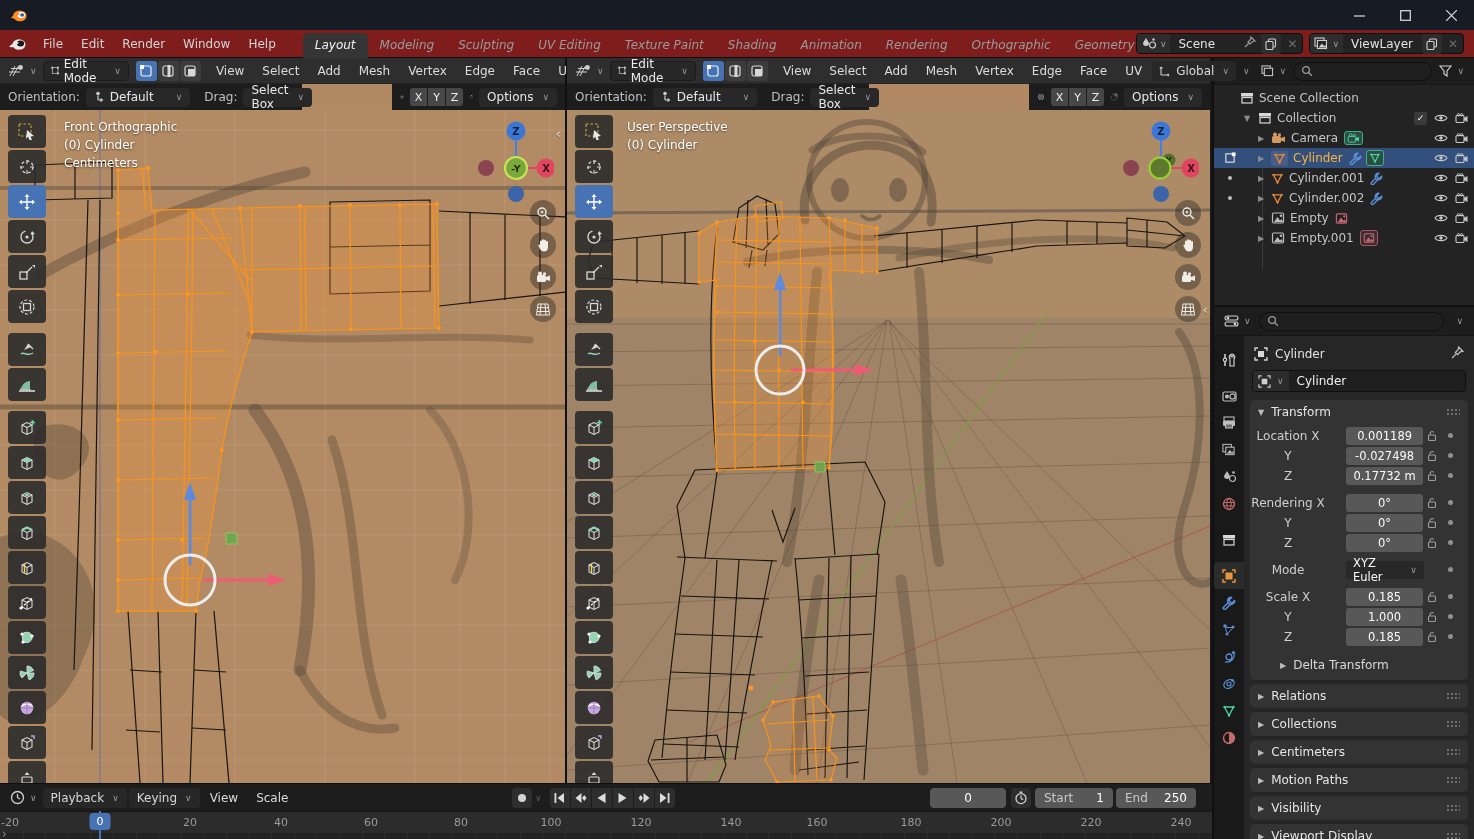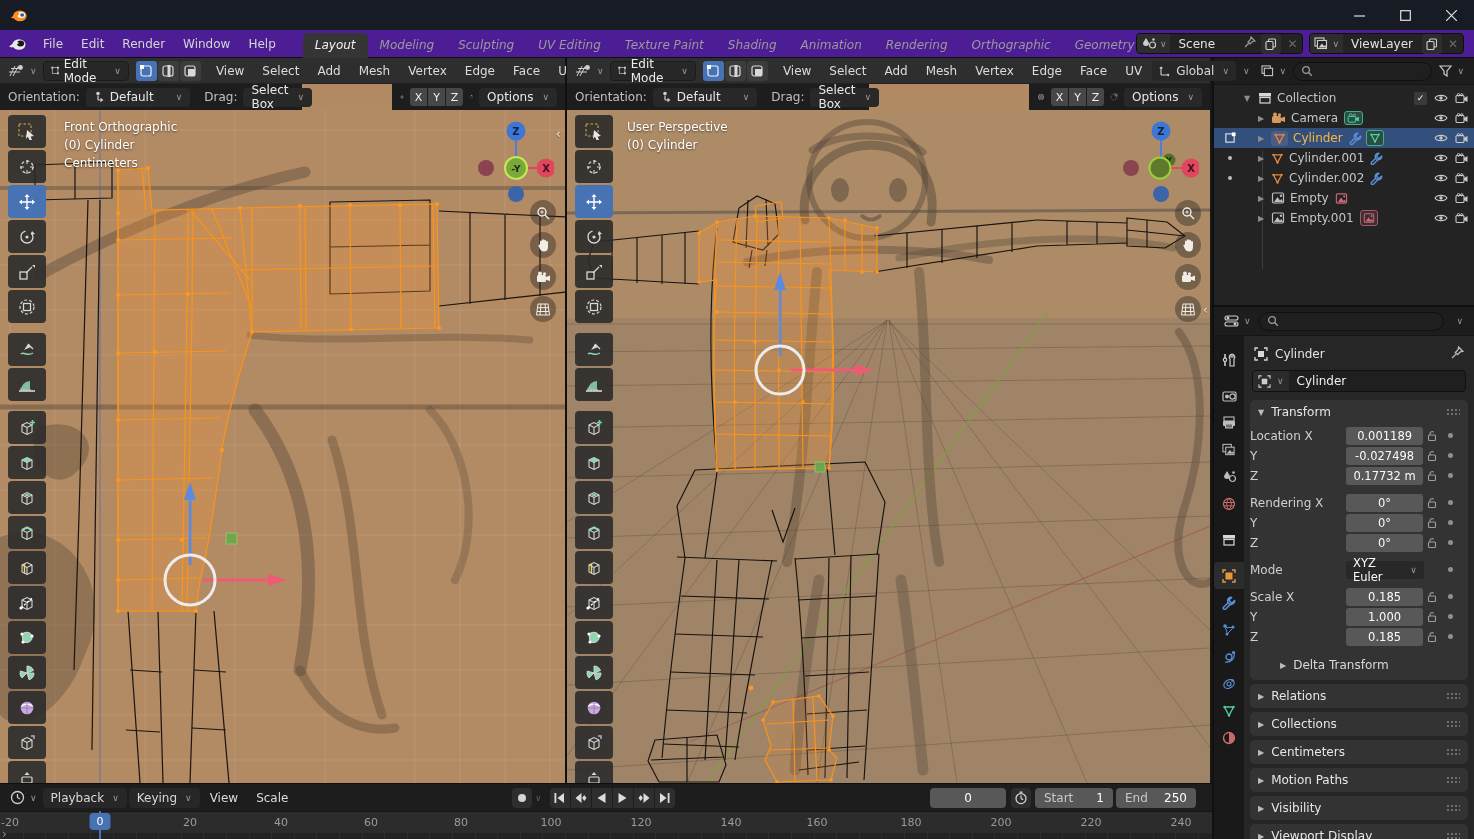--- a/index.html
+++ b/index.html
@@ -7,21 +7,21 @@
     font-family:"DejaVu Sans", sans-serif; font-size:12px; color:#d8d8d8; }
 
   
   .titlebar { height:30px; background:#171b23; display:flex; align-items:center; padding-left:10px; }
   .titlebar .logo { width:18px; height:18px; margin-right:8px; }
   .titlebar .title { color:#e9e9e9; font-size:12.5px; }
   .win-controls { margin-left:auto; display:flex; height:30px; }
   .win-btn { width:46px; height:30px; display:flex; align-items:center; justify-content:center; color:#e0e0e0; }
 
   
-  .topbar { height:28px; background:#4c1d95; display:flex; align-items:center; border-bottom:1px solid #0e0e0e; }
+  .topbar { height:28px; background:#7f1d1d; display:flex; align-items:center; border-bottom:1px solid #0e0e0e; }
   .topbar .blender-mini { width:20px; height:16px; margin:0 6px 0 8px; }
   .menu-item { padding:4px 9px; color:#d4d4d4; }
   .ws-tabs { display:flex; margin-left:18px; flex:1; min-width:0; overflow:hidden; height:28px; align-items:flex-end;font-style:italic; }
   .ws-tab { padding:5px 12px 6px; color:#9a9a9a; white-space:nowrap; border-radius:5px 5px 0 0; }
   .ws-tab.active { background:#353535; color:#f2f2f2; }
   .id-widget { display:flex; align-items:center; background:#232323; border:1px solid #0f0f0f; border-radius:4px; height:21px; margin-right:6px; }
   .id-widget .id-icon { display:flex; align-items:center; padding:0 4px; background:#2d2d2d; border-radius:3px 0 0 3px; height:100%; }
   .id-widget .id-text { padding:0 8px; color:#e4e4e4; min-width:70px; }
   .sq-btn { width:20px; height:20px; display:flex; align-items:center; justify-content:center; background:#2d2d2d; border-radius:3px; margin-left:1px; }
   .sq-btn.dim { background:transparent; color:#6d6d6d; }
@@ -123,21 +123,21 @@
   .crumb { display:flex; align-items:center; gap:7px; padding:4px 4px 8px; color:#e4e4e4; }
   .name-field { display:flex; align-items:center; background:#1f1f1f; border:1px solid #101010; border-radius:4px; height:22px; margin:0 2px 8px; }
   .name-field .nf-icon { display:flex; align-items:center; gap:3px; padding:0 5px; background:#2b2b2b; height:100%; border-radius:3px 0 0 3px; }
   .name-field .nf-text { padding:0 8px; color:#efefef; }
   .panel { background:#333333; border-radius:5px; margin-bottom:4px; }
   .panel-head { height:24px; display:flex; align-items:center; gap:7px; padding:0 8px; color:#e6e6e6; }
   .grip { margin-left:auto; width:14px; height:8px; background-image:radial-gradient(circle,#6f6f6f 1px,transparent 1.2px); background-size:4px 4px; }
   .disc { color:#bdbdbd; font-size:8px; }
   .t-rows { padding:2px 8px 8px 0; }
   .t-row { display:flex; align-items:center; height:19px; margin-bottom:1px; }
-  .t-row .t-label { width:96px; text-align:left; color:#cfcfcf; padding-right:20px; flex-shrink:0; }
+  .t-row .t-label { width:96px; text-align:center; color:#cfcfcf; padding-right:20px; flex-shrink:0; }
   .t-field { width:88px; height:18px; background:#585858; border-radius:3px; color:#fafafa; display:flex; align-items:center; justify-content:center; font-size:11.5px; }
   .t-field.dark { background:#282828; justify-content:space-between; padding:0 7px; }
   .t-lock { width:20px; display:flex; justify-content:center; }
   .t-dot { width:22px; display:flex; justify-content:center; }
   .t-dot i { width:5px; height:5px; border-radius:50%; background:#909090; }
   .t-spacer { height:7px; }
   .delta-row { display:flex; align-items:center; gap:7px; padding:3px 8px 8px 30px; color:#d9d9d9; }
 </style>
 </head>
 <body>
@@ -1129,20 +1129,27 @@
           </span>
       <span class="editor-btn">
         <svg width="13" height="12" viewBox="0 0 13 12">
               <path d="M1 1 H12 L8 6 V11 L5 9 V6 Z" fill="none" stroke="#cfcfcf" stroke-width="1.2"></path>
             </svg>
         <span class="chev">∨</span>
       </span>
     </div>
     <div class="ol-body">
       <div class="tree-line"></div>
+      <div class="ol-row" style="padding-left:26px">
+        <svg width="14" height="12" viewBox="0 0 14 12">
+              <rect x="1" y="1" width="12" height="3.5" fill="#d8d8d8"></rect>
+              <rect x="2" y="5.5" width="10" height="5.5" fill="none" stroke="#d8d8d8" stroke-width="1.2"></rect>
+            </svg>
+        <span class="ol-name">Scene Collection</span>
+      </div>
       <div class="ol-row" style="padding-left:6px">
         <span class="ol-margin"></span>
         <span class="ol-disc">▼</span>
         <svg width="14" height="12" viewBox="0 0 14 12" style="margin-left:4px">
               <rect x="1" y="1" width="12" height="3.5" fill="#d8d8d8"></rect>
               <rect x="2" y="5.5" width="10" height="5.5" fill="none" stroke="#d8d8d8" stroke-width="1.2"></rect>
             </svg>
         <span class="ol-name">Collection</span>
         <span class="ol-right">
           <span style="width:13px;height:13px;background:#3a3a3a;border-radius:2px;display:flex;align-items:center;justify-content:center;font-size:9px;color:#fff">✓</span>

